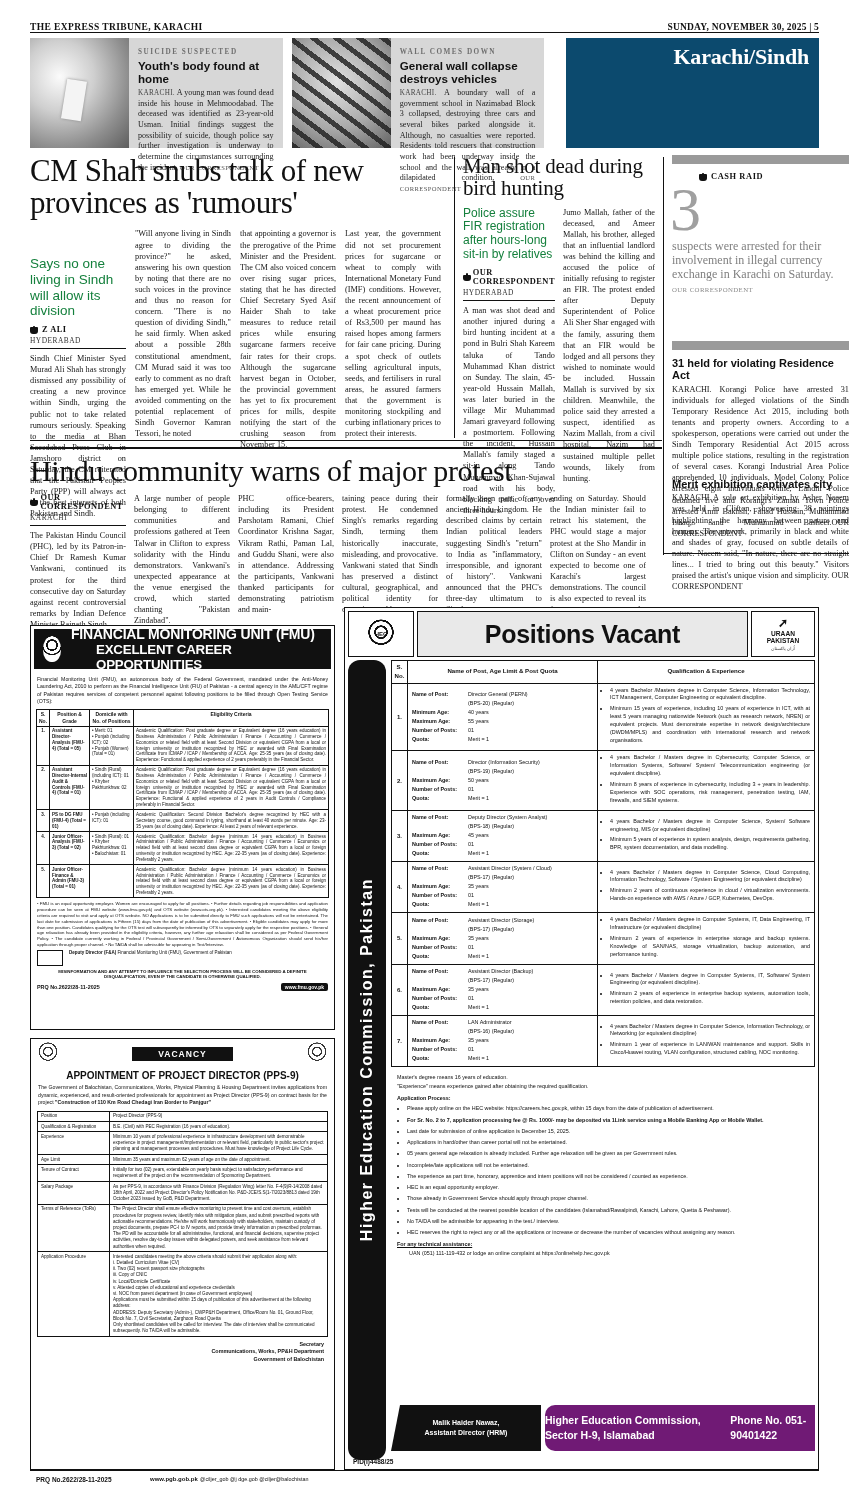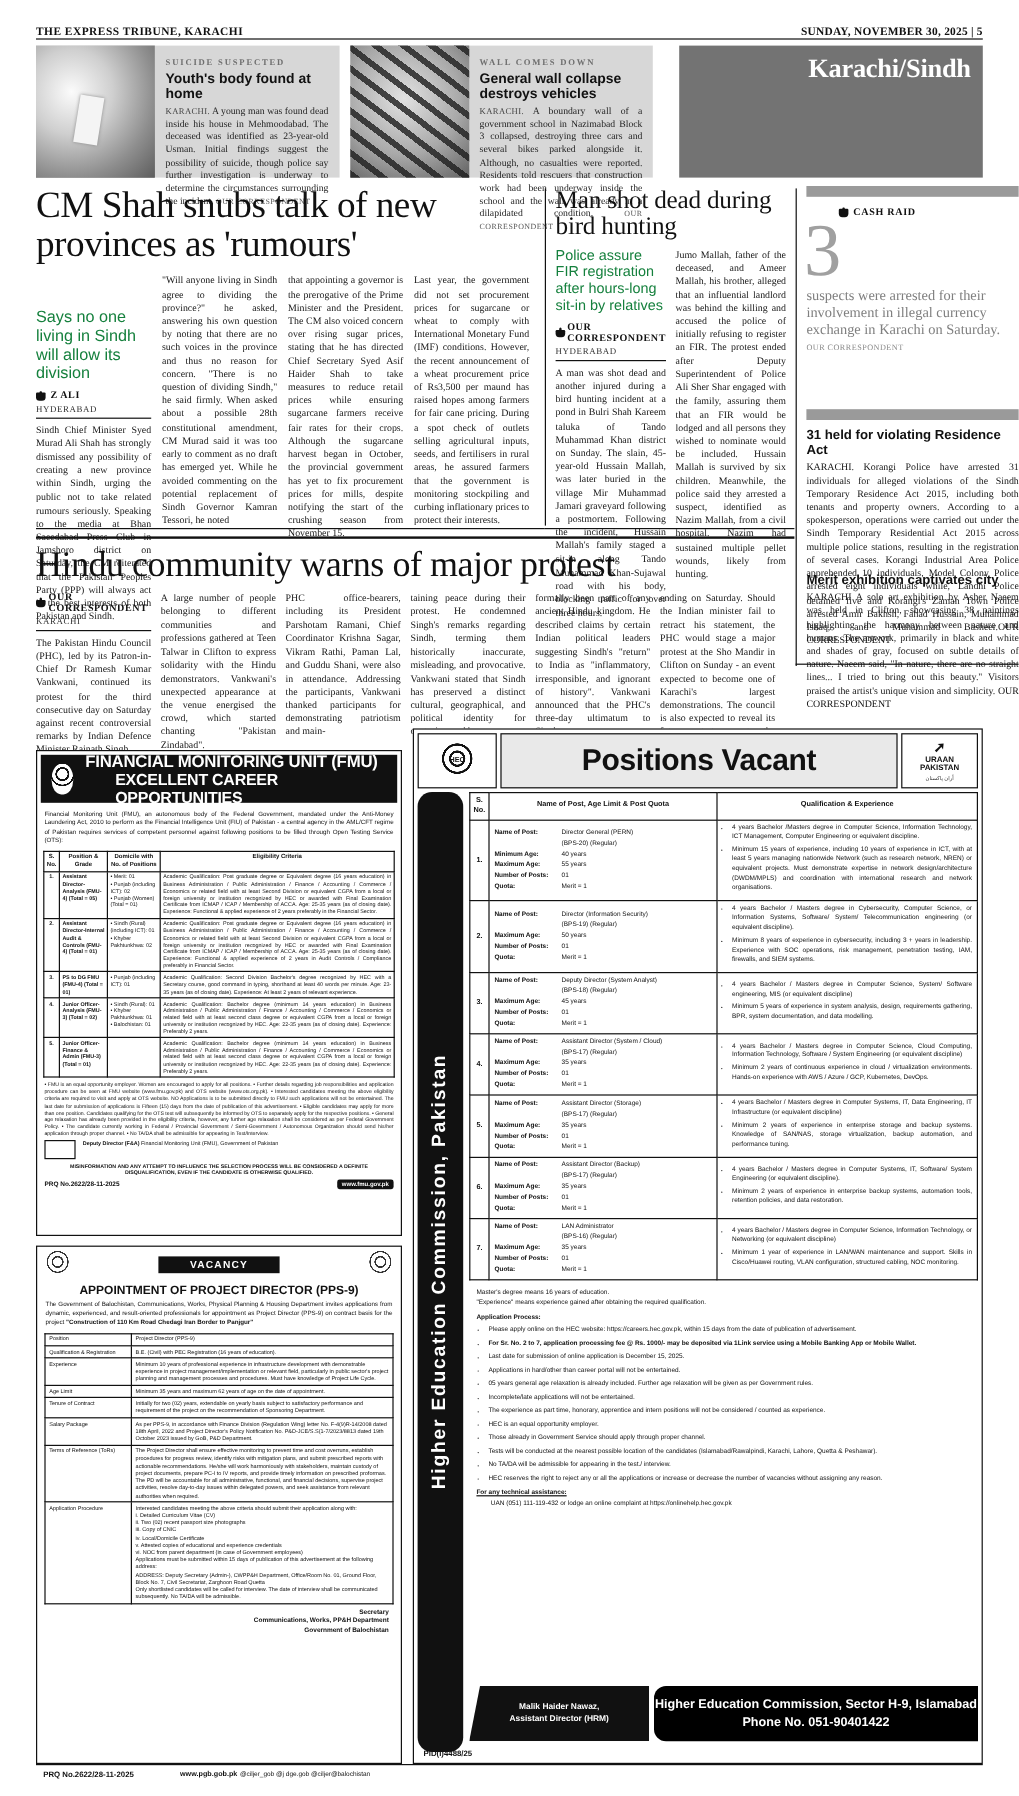--- a/index.html
+++ b/index.html
@@ -39,21 +39,21 @@
       radial-gradient(circle at 45% 40%, #e7e7e7 0%, #9b9b9b 55%, #3c3c3c 100%); }
   .brief-text { padding:10px 9px 6px 9px; }
   .brief-kicker { font-size:7.2px; letter-spacing:1.5px; color:#6f6f6f; font-weight:700;
                   text-transform:uppercase; margin-bottom:3px; font-family:"Liberation Serif",serif; }
   .brief-head { font-family:"Liberation Sans",sans-serif; font-weight:700; font-size:11.6px;
                 line-height:1.12; margin-bottom:3px; color:#111; }
   .brief-body { font-size:8.1px; line-height:1.32; color:#222; text-align:justify; }
   .brief-body .dl { font-variant:small-caps; font-size:7.2px; letter-spacing:.3px; color:#444; }
   .brief-body .cr { font-variant:small-caps; font-size:6.6px; letter-spacing:.4px; color:#555; }
 
-  .section-flag { width:277px; height:110px; background:#737373; position:relative; margin-left:22px; }
+  .section-flag { width:277px; height:110px; background:#0c4a6e; position:relative; margin-left:22px; }
   .section-flag span { position:absolute; right:10px; top:6px; color:#fff;
       font-family:"Liberation Serif",serif; font-weight:700; font-size:22px; letter-spacing:-.2px; }
 
   
   .news { position:absolute; left:30px; top:155px; width:789px; }
   .vline { position:absolute; background:#111; width:0.8px; }
   .hline { position:absolute; background:#111; height:0.8px; }
 
   .hl-xl { font-family:"Liberation Serif",serif; font-weight:400; font-size:31px;
            line-height:1.04; letter-spacing:-.4px; }
@@ -181,21 +181,21 @@
                padding:6px 2px 0 6px; }
   .hec-notes .ap { font-weight:700; margin:3px 0 2px; }
   .hec-notes ul { margin:0; padding-left:10px; }
   .hec-notes li { margin-bottom:2.5px; }
   .hec-tech { font-weight:700; text-decoration:underline; margin-top:3px; }
   .hec-uan { padding-left:12px; }
   .hec-footer { position:absolute; left:46px; bottom:18px; width:424px; height:46px; display:flex; }
   .hec-foot-l { width:150px; background:#111; color:#fff; display:flex; flex-direction:column;
       align-items:center; justify-content:center; font-family:"Liberation Sans",sans-serif;
       font-weight:700; font-size:7px; line-height:1.5; clip-path: polygon(6% 0,100% 0,100% 100%,0 100%); }
-  .hec-foot-r { flex:1; background:#000000; color:#fff; display:flex; flex-direction:column;
+  .hec-foot-r { flex:1; background:#701a75; color:#fff; display:flex; flex-direction:row;
       align-items:center; justify-content:center; font-family:"Liberation Sans",sans-serif;
       font-weight:700; font-size:10.5px; line-height:1.45; border-radius:10px 0 0 10px; margin-left:4px;}
   .hec-pid { position:absolute; left:8px; bottom:4px; font-family:"Liberation Sans",sans-serif;
              font-weight:700; font-size:6.5px; }
 
   .prq { position:absolute; left:36px; top:1476px; font-family:"Liberation Sans",sans-serif;
          font-weight:700; font-size:6.5px; }
   .bottom-rule { position:absolute; left:30px; top:1470px; width:789px; border-top:1px solid #111; }
 </style>
 </head>

